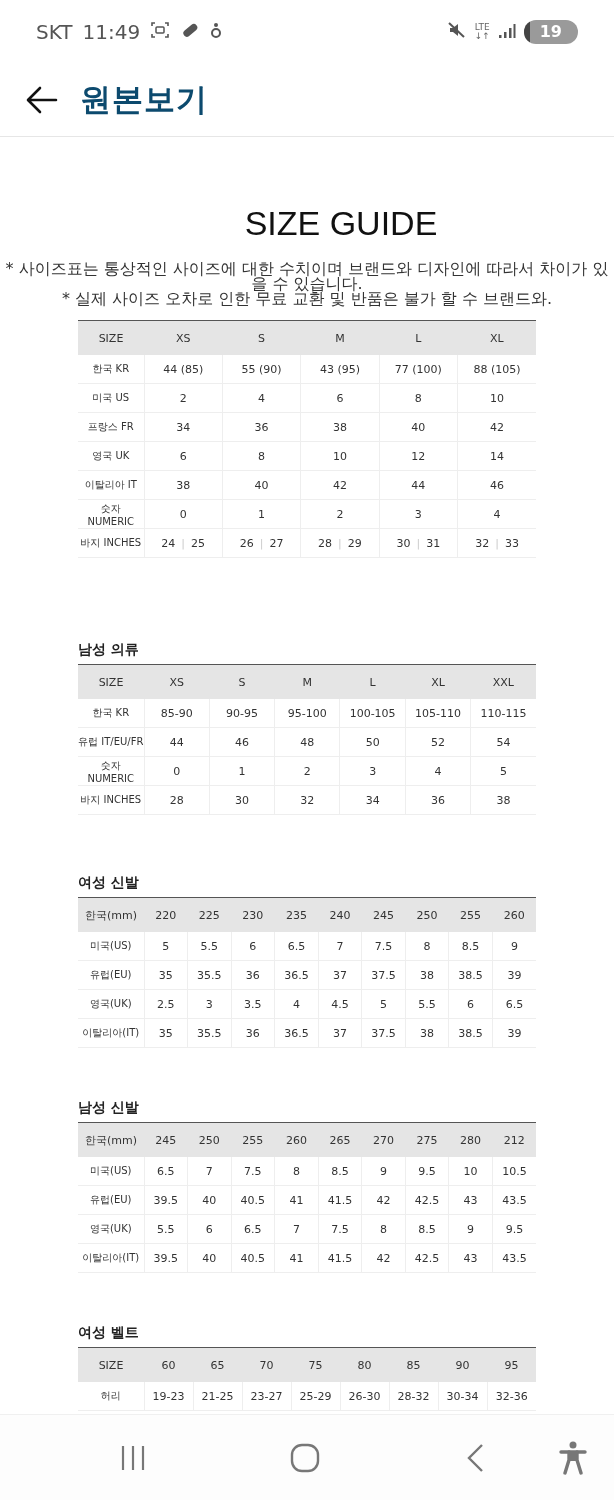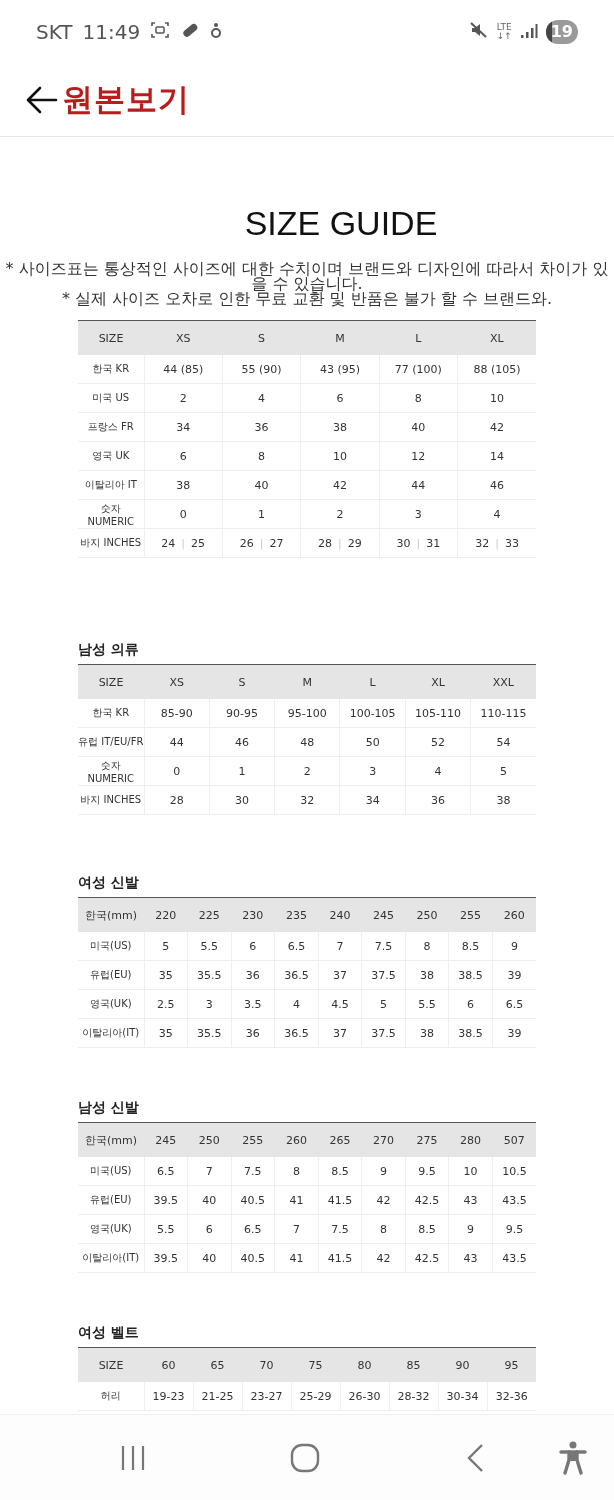--- a/index.html
+++ b/index.html
@@ -11,29 +11,29 @@
     position:absolute; top:0; left:0; width:614px; height:64px;
     display:flex; align-items:center; justify-content:space-between;
     padding:0 36px; box-sizing:border-box; color:#555; font-size:20px;
   }
   .status-left { display:flex; align-items:center; gap:10px; }
   .status-right { display:flex; align-items:center; gap:8px; }
   .status-ico { font-size:17px; color:#555; }
   .lte { font-size:9px; line-height:9px; text-align:center; color:#666; }
   .battery {
     background:#9a9a9a; color:#fff; border-radius:12px; font-size:16px; font-weight:bold;
-    padding:1px 5px; height:22px; line-height:22px; position:relative; overflow:hidden;
+    padding:1px 16px; height:22px; line-height:22px; position:relative; overflow:hidden;
   }
   .battery::before { content:""; position:absolute; left:0; top:0; width:6px; height:100%; background:#444; }
   .app-bar {
     position:absolute; top:64px; left:0; width:614px; height:73px;
     display:flex; align-items:center; border-bottom:1px solid #e6e6e6; box-sizing:border-box;
   }
   .back-btn { width:40px; height:40px; margin-left:22px; display:flex; align-items:center; justify-content:center; cursor:pointer; }
-  .page-title { font-size:31px; font-weight:bold; color:#b91c1c; letter-spacing:1px; }
+  .page-title { font-size:31px; font-weight:bold; color:#0c4a6e; margin-left:18px; letter-spacing:1px; }
   .content { position:absolute; top:138px; left:0; width:614px; height:1276px; overflow:hidden; }
   .guide-title { position:absolute; top:66px; width:614px; text-align:center; font-size:34px; color:#111; font-family:"Liberation Sans", sans-serif;padding-left:34px; }
   .notes { position:absolute; top:123px; width:614px; text-align:center; font-size:16px; color:#333; line-height:15px; }
   .section { position:absolute; left:78px; width:458px; }
   .section h3 { margin:0 0 5px 0; font-size:14px; font-weight:bold; color:#222; height:20px; line-height:20px; }
   table { width:458px; border-collapse:collapse; border-top:1px solid #555; table-layout:fixed; }
   th, td { text-align:center; font-size:11px; color:#333; font-weight:normal; padding:0; }
   thead th { background:#e5e5e5; height:34px; }
   tbody td { height:28px; border-bottom:1px solid #eeeeee; border-left:1px solid #eeeeee; }
   tbody td:first-child { border-left:none; font-size:10px; }
@@ -307,21 +307,21 @@
           <tr>
             <th style="width: 66px;">한국(mm)</th>
             <th>245</th>
             <th>250</th>
             <th>255</th>
             <th>260</th>
             <th>265</th>
             <th>270</th>
             <th>275</th>
             <th>280</th>
-            <th>507</th>
+            <th>212</th>
           </tr>
         </thead>
         <tbody>
           <tr>
             <td>미국(US)</td>
             <td>6.5</td>
             <td>7</td>
             <td>7.5</td>
             <td>8</td>
             <td>8.5</td>

